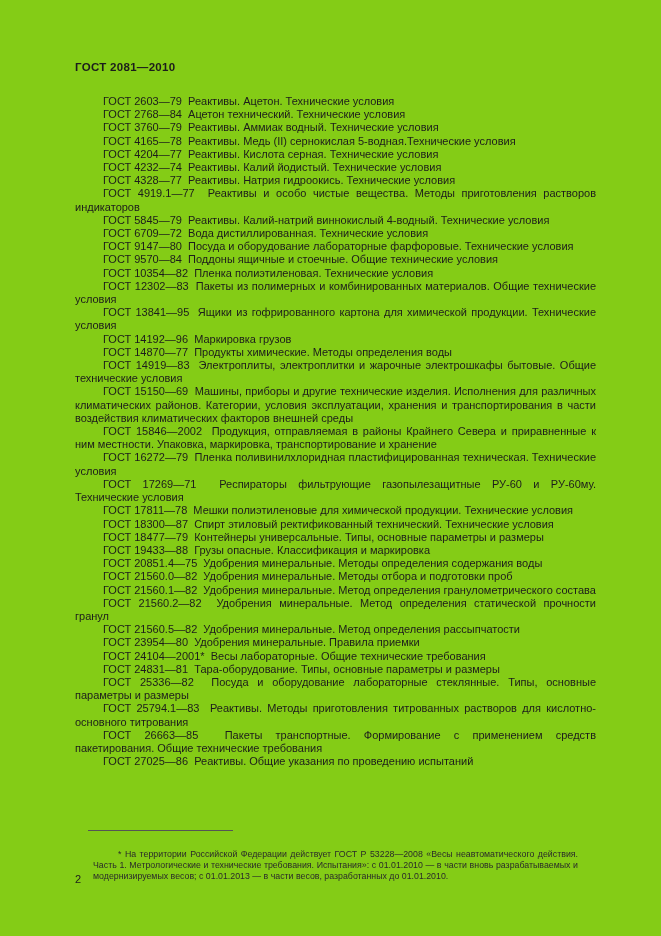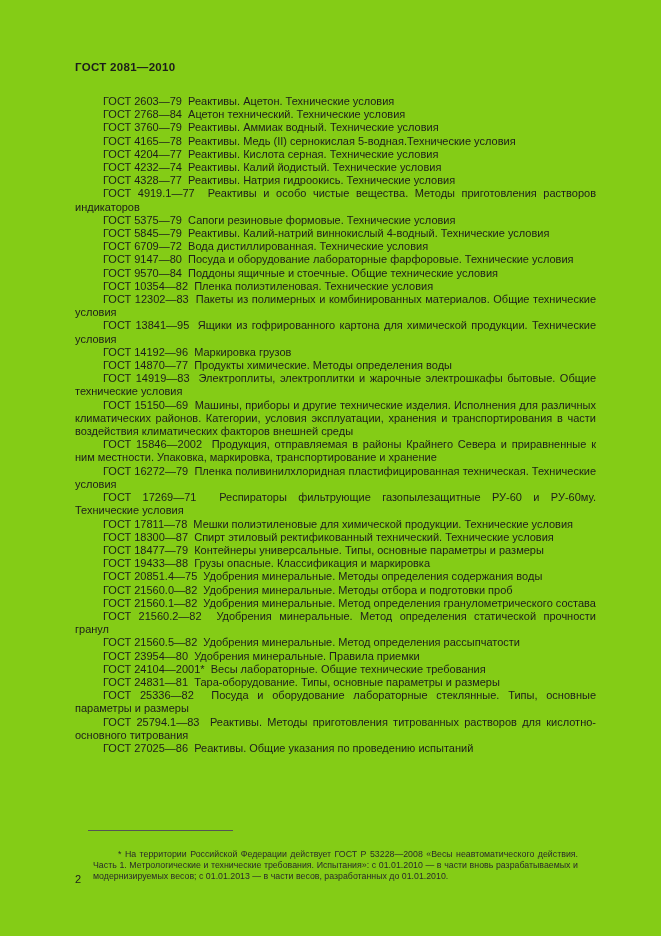--- a/index.html
+++ b/index.html
@@ -76,21 +76,20 @@
 
   <div class="entries">
       <p class="entry">ГОСТ 2603—79&nbsp;&nbsp;Реактивы. Ацетон. Технические условия</p>
       <p class="entry">ГОСТ 2768—84&nbsp;&nbsp;Ацетон технический. Технические условия</p>
       <p class="entry">ГОСТ 3760—79&nbsp;&nbsp;Реактивы. Аммиак водный. Технические условия</p>
       <p class="entry">ГОСТ 4165—78&nbsp;&nbsp;Реактивы. Медь (II) сернокислая 5-водная.Технические условия</p>
       <p class="entry">ГОСТ 4204—77&nbsp;&nbsp;Реактивы. Кислота серная. Технические условия</p>
       <p class="entry">ГОСТ 4232—74&nbsp;&nbsp;Реактивы. Калий йодистый. Технические условия</p>
       <p class="entry">ГОСТ 4328—77&nbsp;&nbsp;Реактивы. Натрия гидроокись. Технические условия</p>
       <p class="entry">ГОСТ 4919.1—77&nbsp;&nbsp;Реактивы и особо чистые вещества. Методы приготовления растворов индикаторов</p>
-      <p class="entry">ГОСТ 5375—79&nbsp;&nbsp;Сапоги резиновые формовые. Технические условия</p>
       <p class="entry">ГОСТ 5845—79&nbsp;&nbsp;Реактивы. Калий-натрий виннокислый 4-водный. Технические условия</p>
       <p class="entry">ГОСТ 6709—72&nbsp;&nbsp;Вода дистиллированная. Технические условия</p>
       <p class="entry">ГОСТ 9147—80&nbsp;&nbsp;Посуда и оборудование лабораторные фарфоровые. Технические условия</p>
       <p class="entry">ГОСТ 9570—84&nbsp;&nbsp;Поддоны ящичные и стоечные. Общие технические условия</p>
       <p class="entry">ГОСТ 10354—82&nbsp;&nbsp;Пленка полиэтиленовая. Технические условия</p>
       <p class="entry">ГОСТ 12302—83&nbsp;&nbsp;Пакеты из полимерных и комбинированных материалов. Общие технические условия</p>
       <p class="entry">ГОСТ 13841—95&nbsp;&nbsp;Ящики из гофрированного картона для химической продукции. Технические условия</p>
       <p class="entry">ГОСТ 14192—96&nbsp;&nbsp;Маркировка грузов</p>
       <p class="entry">ГОСТ 14870—77&nbsp;&nbsp;Продукты химические. Методы определения воды</p>
       <p class="entry">ГОСТ 14919—83&nbsp;&nbsp;Электроплиты, электроплитки и жарочные электрошкафы бытовые. Общие технические условия</p>
@@ -105,20 +104,21 @@
       <p class="entry">ГОСТ 20851.4—75&nbsp;&nbsp;Удобрения минеральные. Методы определения содержания воды</p>
       <p class="entry">ГОСТ 21560.0—82&nbsp;&nbsp;Удобрения минеральные. Методы отбора и подготовки проб</p>
       <p class="entry">ГОСТ 21560.1—82&nbsp;&nbsp;Удобрения минеральные. Метод определения гранулометрического состава</p>
       <p class="entry">ГОСТ 21560.2—82&nbsp;&nbsp;Удобрения минеральные. Метод определения статической прочности гранул</p>
       <p class="entry">ГОСТ 21560.5—82&nbsp;&nbsp;Удобрения минеральные. Метод определения рассыпчатости</p>
       <p class="entry">ГОСТ 23954—80&nbsp;&nbsp;Удобрения минеральные. Правила приемки</p>
       <p class="entry">ГОСТ 24104—2001*&nbsp;&nbsp;Весы лабораторные. Общие технические требования</p>
       <p class="entry">ГОСТ 24831—81&nbsp;&nbsp;Тара-оборудование. Типы, основные параметры и размеры</p>
       <p class="entry">ГОСТ 25336—82&nbsp;&nbsp;Посуда и оборудование лабораторные стеклянные. Типы, основные параметры и размеры</p>
       <p class="entry">ГОСТ 25794.1—83&nbsp;&nbsp;Реактивы. Методы приготовления титрованных растворов для кислотно-основного титрования</p>
+      <p class="entry">ГОСТ 26663—85&nbsp;&nbsp;Пакеты транспортные. Формирование с применением средств пакетирования. Общие технические требования</p>
       <p class="entry">ГОСТ 27025—86&nbsp;&nbsp;Реактивы. Общие указания по проведению испытаний</p>
     </div>
 
   <div class="footnote-block">
     <div class="footnote-rule"></div>
     <p class="footnote-text">*  На территории Российской Федерации действует ГОСТ Р 53228—2008 «Весы неавтоматического действия. Часть 1. Метрологические и технические требования. Испытания»: с 01.01.2010 — в части вновь разрабатываемых и модернизируемых весов; с 01.01.2013 — в части весов, разработанных до 01.01.2010.</p>
   </div>
 
   <div class="page-number">2</div>
 

